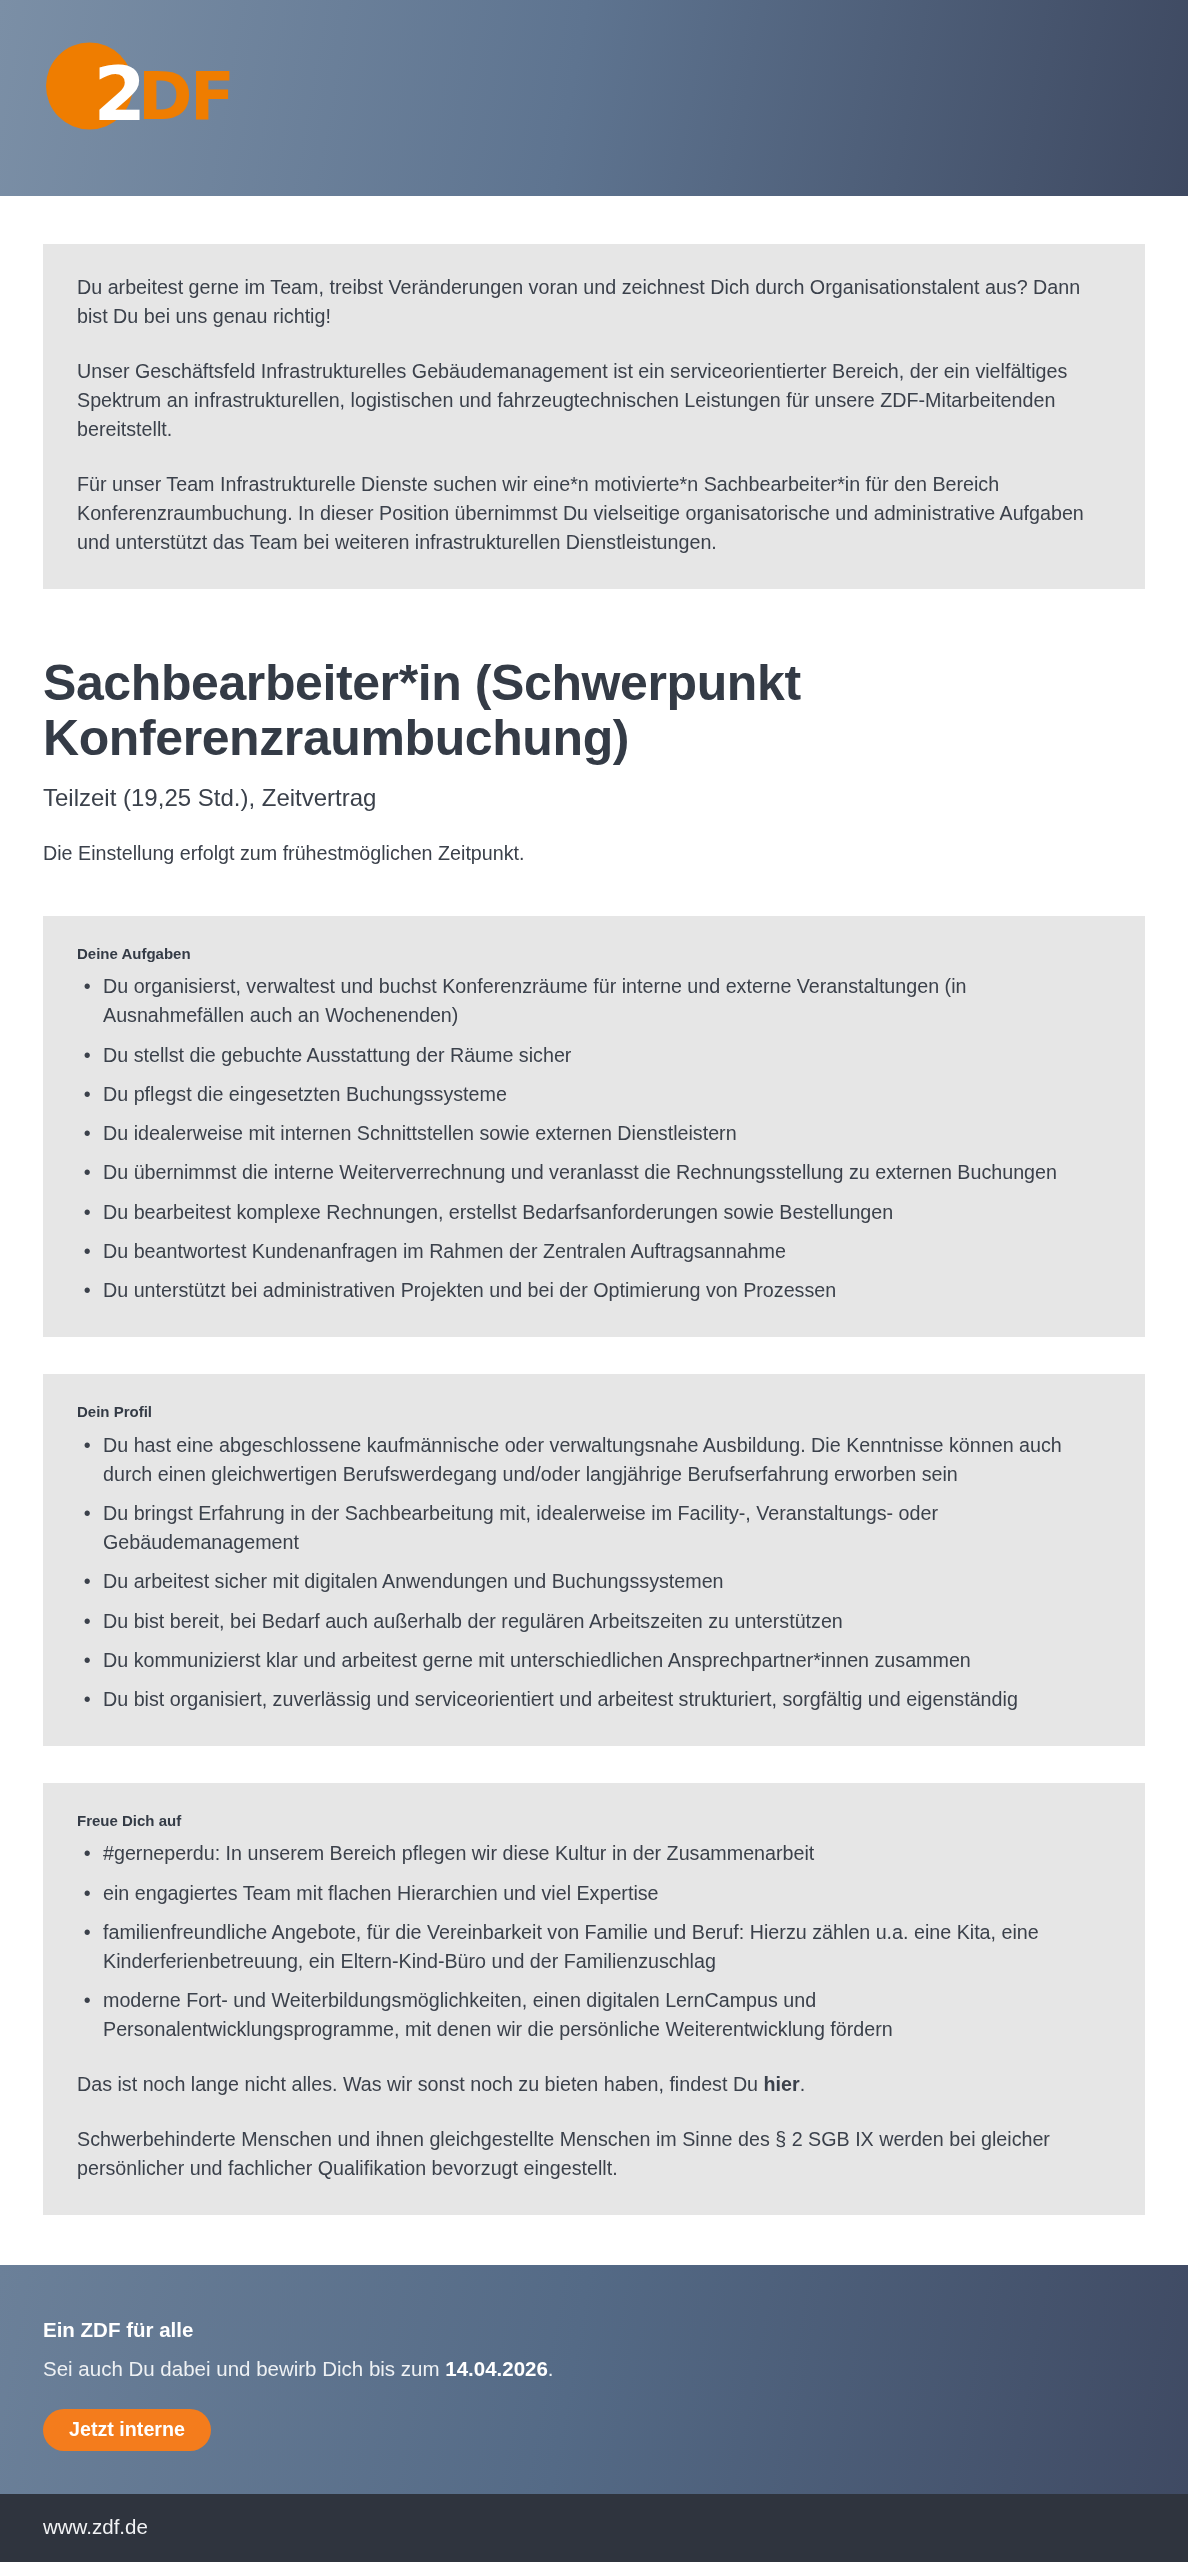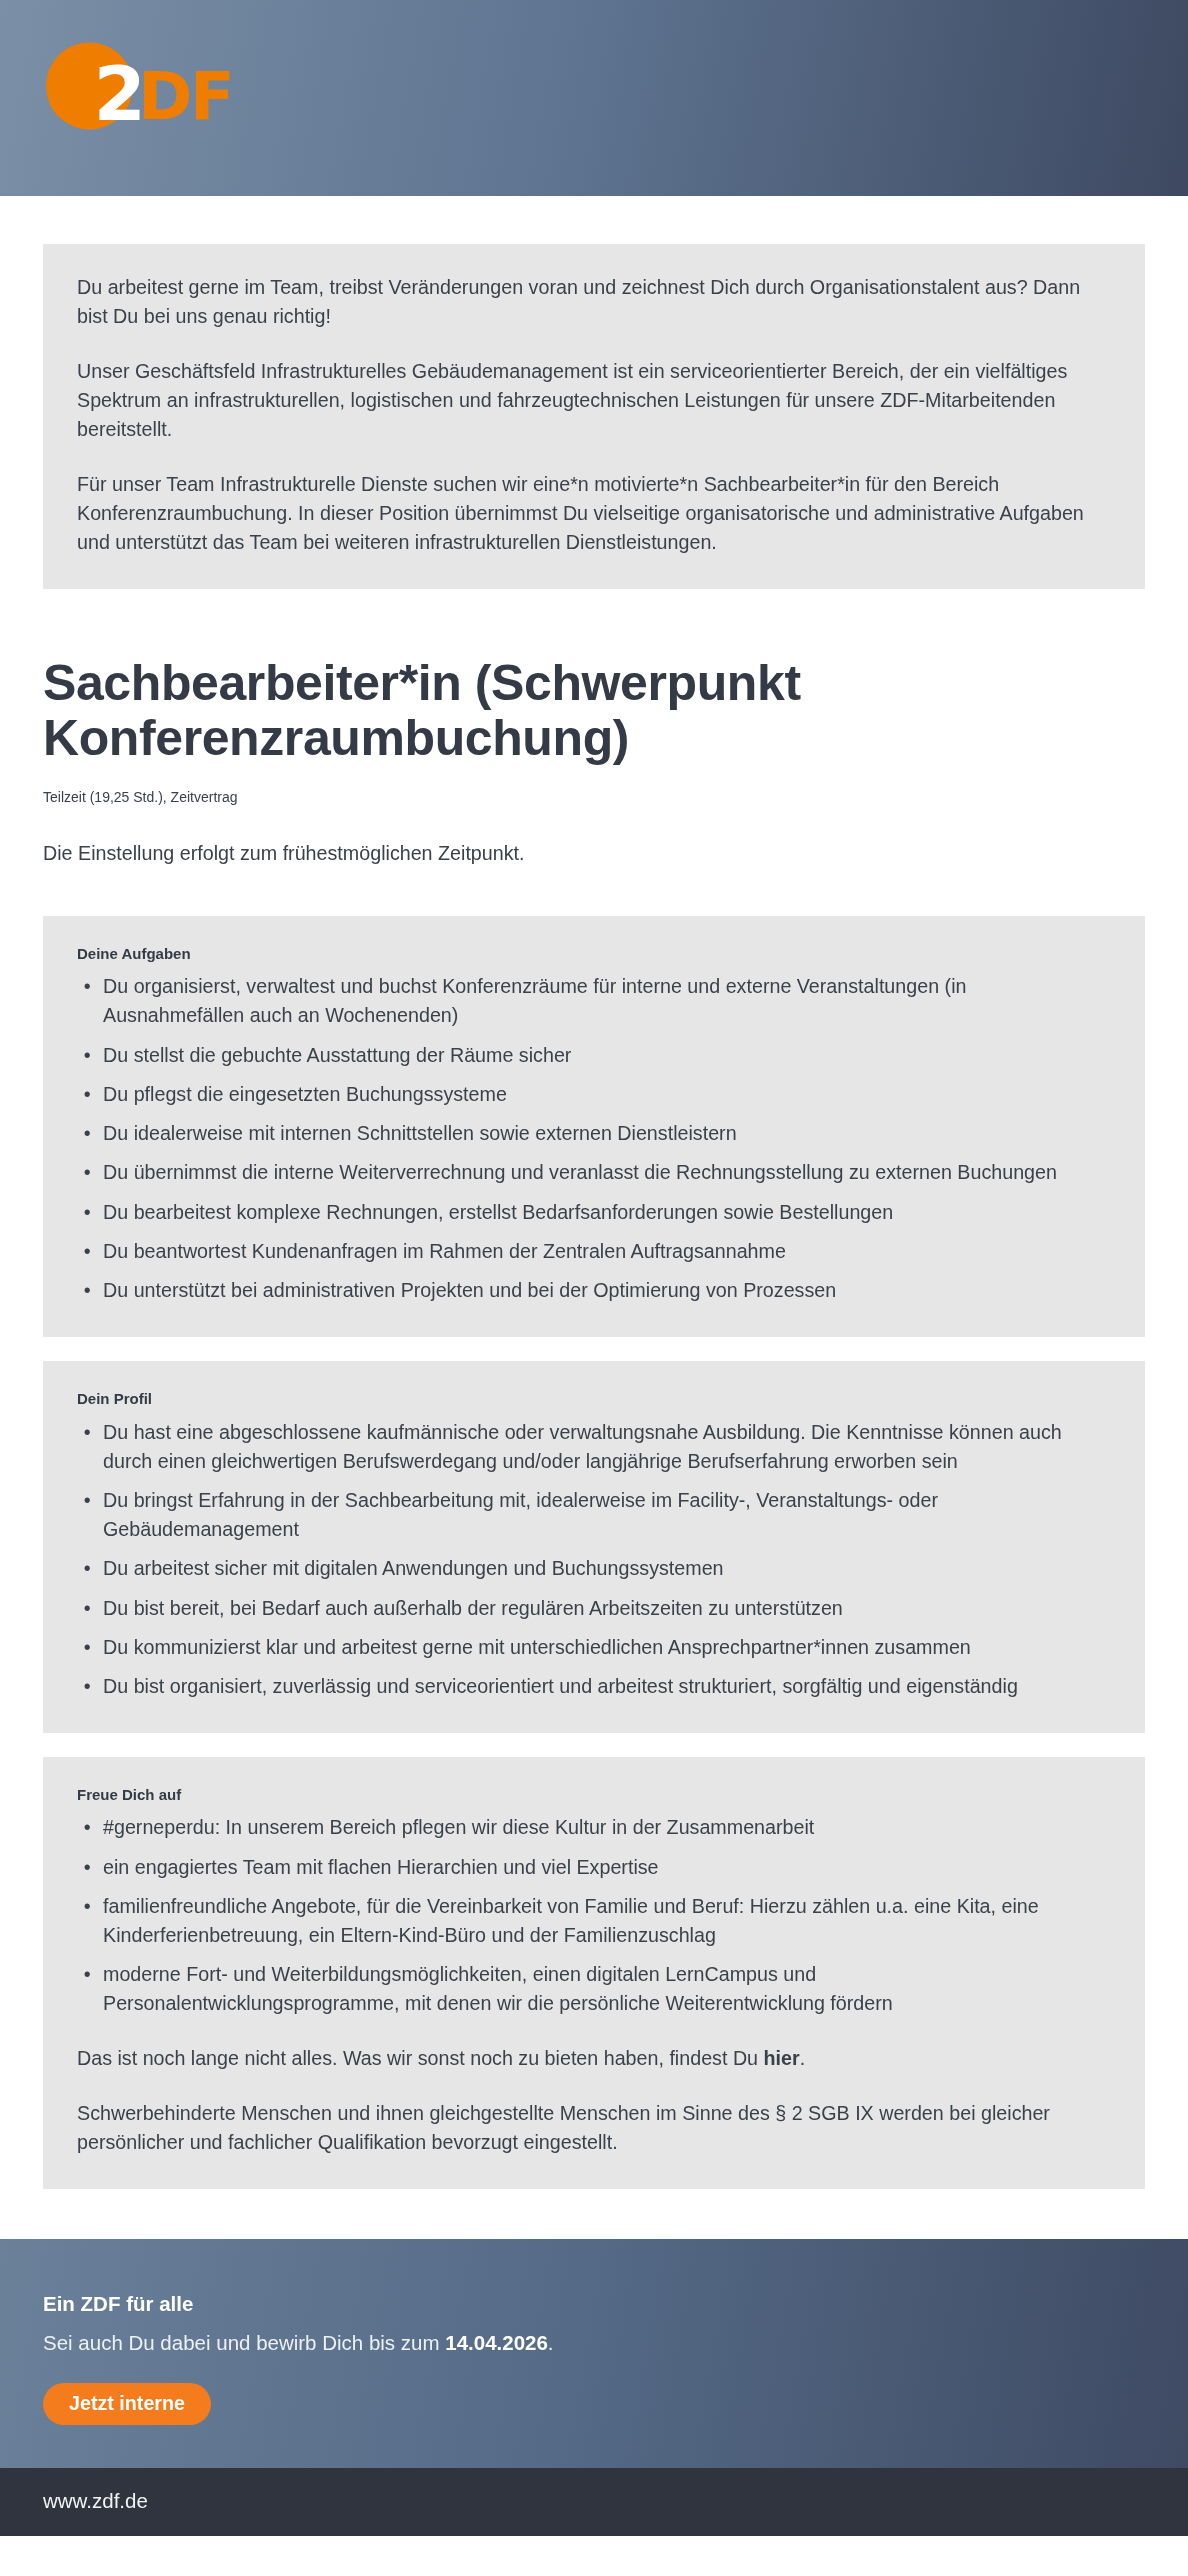--- a/index.html
+++ b/index.html
@@ -37,25 +37,25 @@
 
   h1 {
     margin:67px 0 0 0;
     font-size:50px;
     line-height:1.1;
     letter-spacing:-0.4px;
     color:#343b46;
     max-width:923px;
     font-weight:bold;
   }
-  .meta  { margin:17px 0 0 0; font-size:14px; line-height:29px; }
+  .meta  { margin:17px 0 0 0; font-size:24px; line-height:29px; }
   .meta2 { margin:27px 0 0 0; font-size:19.7px; line-height:29px; }
 
   .section-box { margin-top:48px; }
-  .section-box + .section-box { margin-top:24px; }
+  .section-box + .section-box { margin-top:37px; }
 
   .box h2 {
     margin:0 0 5.1px 0;
     font-size:15px;
     color:#343b46;
     font-weight:bold;
   }
   .box ul { margin:0; padding:0; list-style:none; }
   .box li {
     position:relative;

